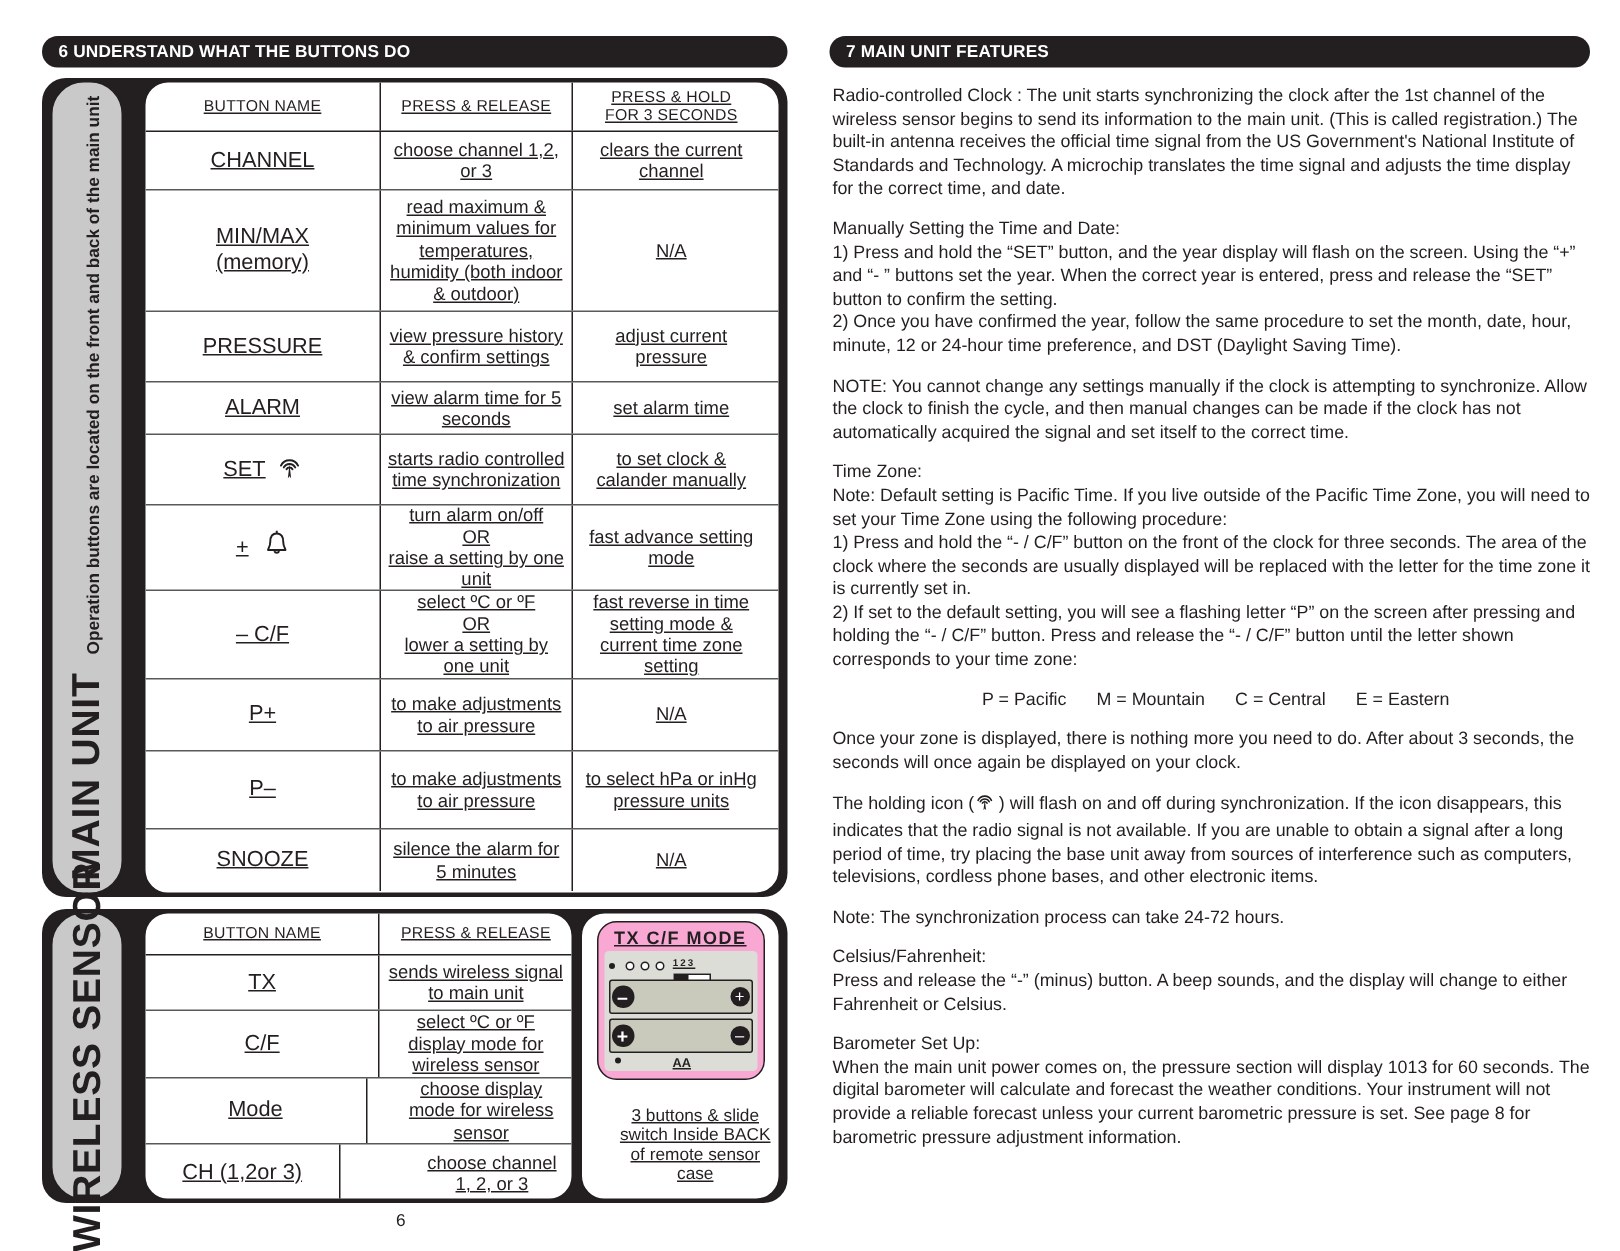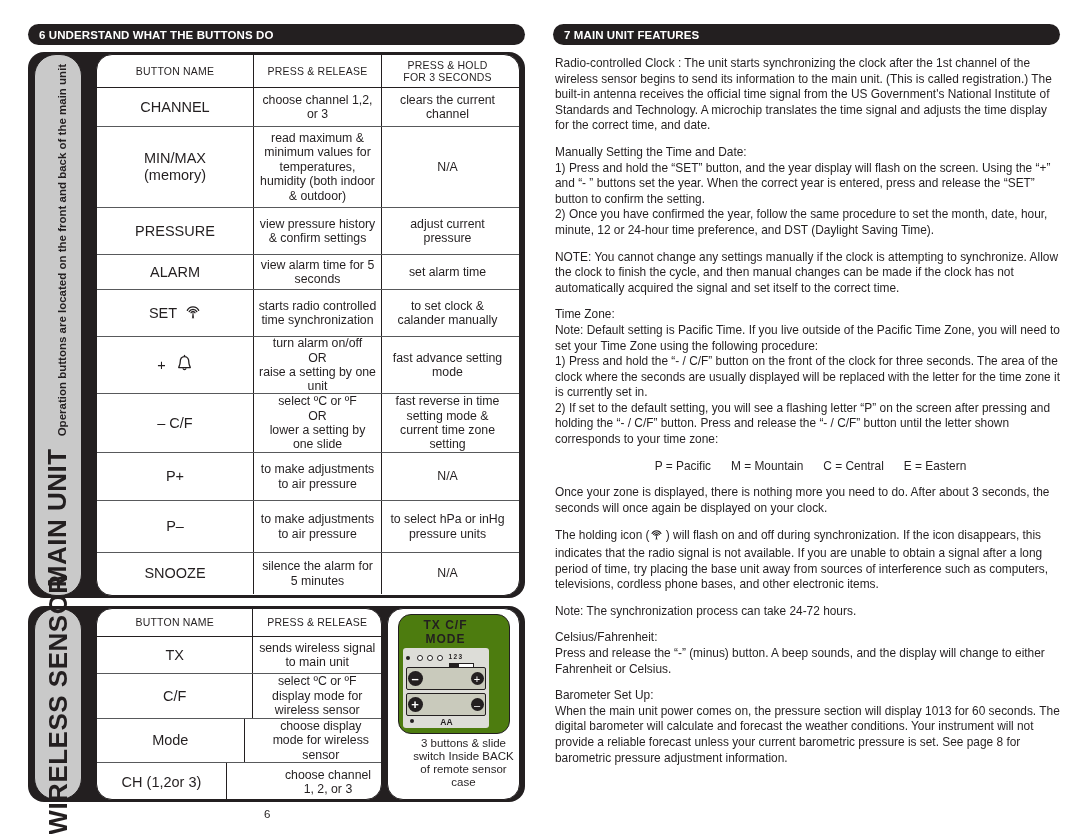--- a/index.html
+++ b/index.html
@@ -74,20 +74,21 @@
     color: #231f20;
   }
 
   
   .grid {
     position: absolute;
     background: #ffffff;
     border: 1.7px solid #231f20;
     border-radius: 16px;
     overflow: hidden;
+    text-decoration: underline;
   }
   .grow { display: flex; border-bottom: 1.5px solid #58595b; }
   .grow:last-child { border-bottom: none; }
   .gcell {
     display: flex;
     align-items: center;
     justify-content: center;
     text-align: center;
     border-right: 1.6px solid #231f20;
     padding: 2px 4px;
@@ -102,22 +103,22 @@
   .hdr { border-bottom: 1.6px solid #231f20; }
   .bname { font-size: 14.5px; }
   .bdesc { font-size: 12.3px; }
 
   
   .ico { display: inline-block; vertical-align: middle; }
   .dev {
     width: 112px;
     border: 1.8px solid #231f20;
     border-radius: 13px;
-    background: #4d7c0f;
-    padding: 3px 20px 5px 4px;
+    background: #f9a8d4;
+    padding: 3px 4px 5px 4px;
   }
   .dev-title {
     text-align: center;
     font-size: 12px;
     font-weight: 700;
     letter-spacing: 1px;
     color: #231f20;
     margin-bottom: 2px;
   }
   .dev-body { background: #ddddd8; border-radius: 3px; padding: 3px 3px 2px 3px; }
@@ -136,21 +137,21 @@
   }
   .term {
     width: 15px; height: 15px; border-radius: 50%;
     background: #231f20; color:#fff; font-size: 13px; font-weight: 700;
     display: flex; align-items: center; justify-content: center; line-height: 1;
   }
   .batt-lbl { font-size: 8.5px; color: #231f20; font-weight: 600; margin-top: 34px; }
   .term-sm { width: 13px; height: 13px; border-radius: 50%; background:#231f20; color:#fff;
              font-size: 11px; display:flex; align-items:center; justify-content:center;}
   .dev-bottom { height: 10px; display:flex; align-items:center; padding-left:4px; }
-  .dev-cap { font-size: 11.5px; text-align: center; line-height: 1.14; margin-top: 3px; padding-left: 20px; }
+  .dev-cap { font-size: 11.5px; text-align: center; line-height: 1.14; margin-top: 18px; padding-left: 20px; }
 
   
   #right-page { position: absolute; left: 540px; top: 0; width: 540px; height: 834px; }
   #sec7-bar { left: 13px; top: 24px; width: 507px; }
   .body-copy {
     position: absolute;
     left: 15px; top: 56px; width: 505px;
     font-size: 11.9px;
     line-height: 1.31;
     color: #231f20;
@@ -260,21 +261,21 @@
         <div class="gcell c2 bdesc" style="white-space:pre-line;">turn alarm on/off
 OR
 raise a setting by one unit</div>
         <div class="gcell c3 bdesc">fast advance setting mode</div>
       </div>
 
       <div class="grow" style="height:59px;">
         <div class="gcell c1 bname">–  C/F</div>
         <div class="gcell c2 bdesc" style="white-space:pre-line;">select ºC or ºF
 OR
-lower a setting by one slide</div>
+lower a setting by one unit</div>
         <div class="gcell c3 bdesc">fast reverse in time setting mode &amp; current time zone setting</div>
       </div>
 
       <div class="grow" style="height:48px;">
         <div class="gcell c1 bname">P+</div>
         <div class="gcell c2 bdesc">to make adjustments to air pressure</div>
         <div class="gcell c3 bdesc">N/A</div>
       </div>
 
       <div class="grow" style="height:52px;">

